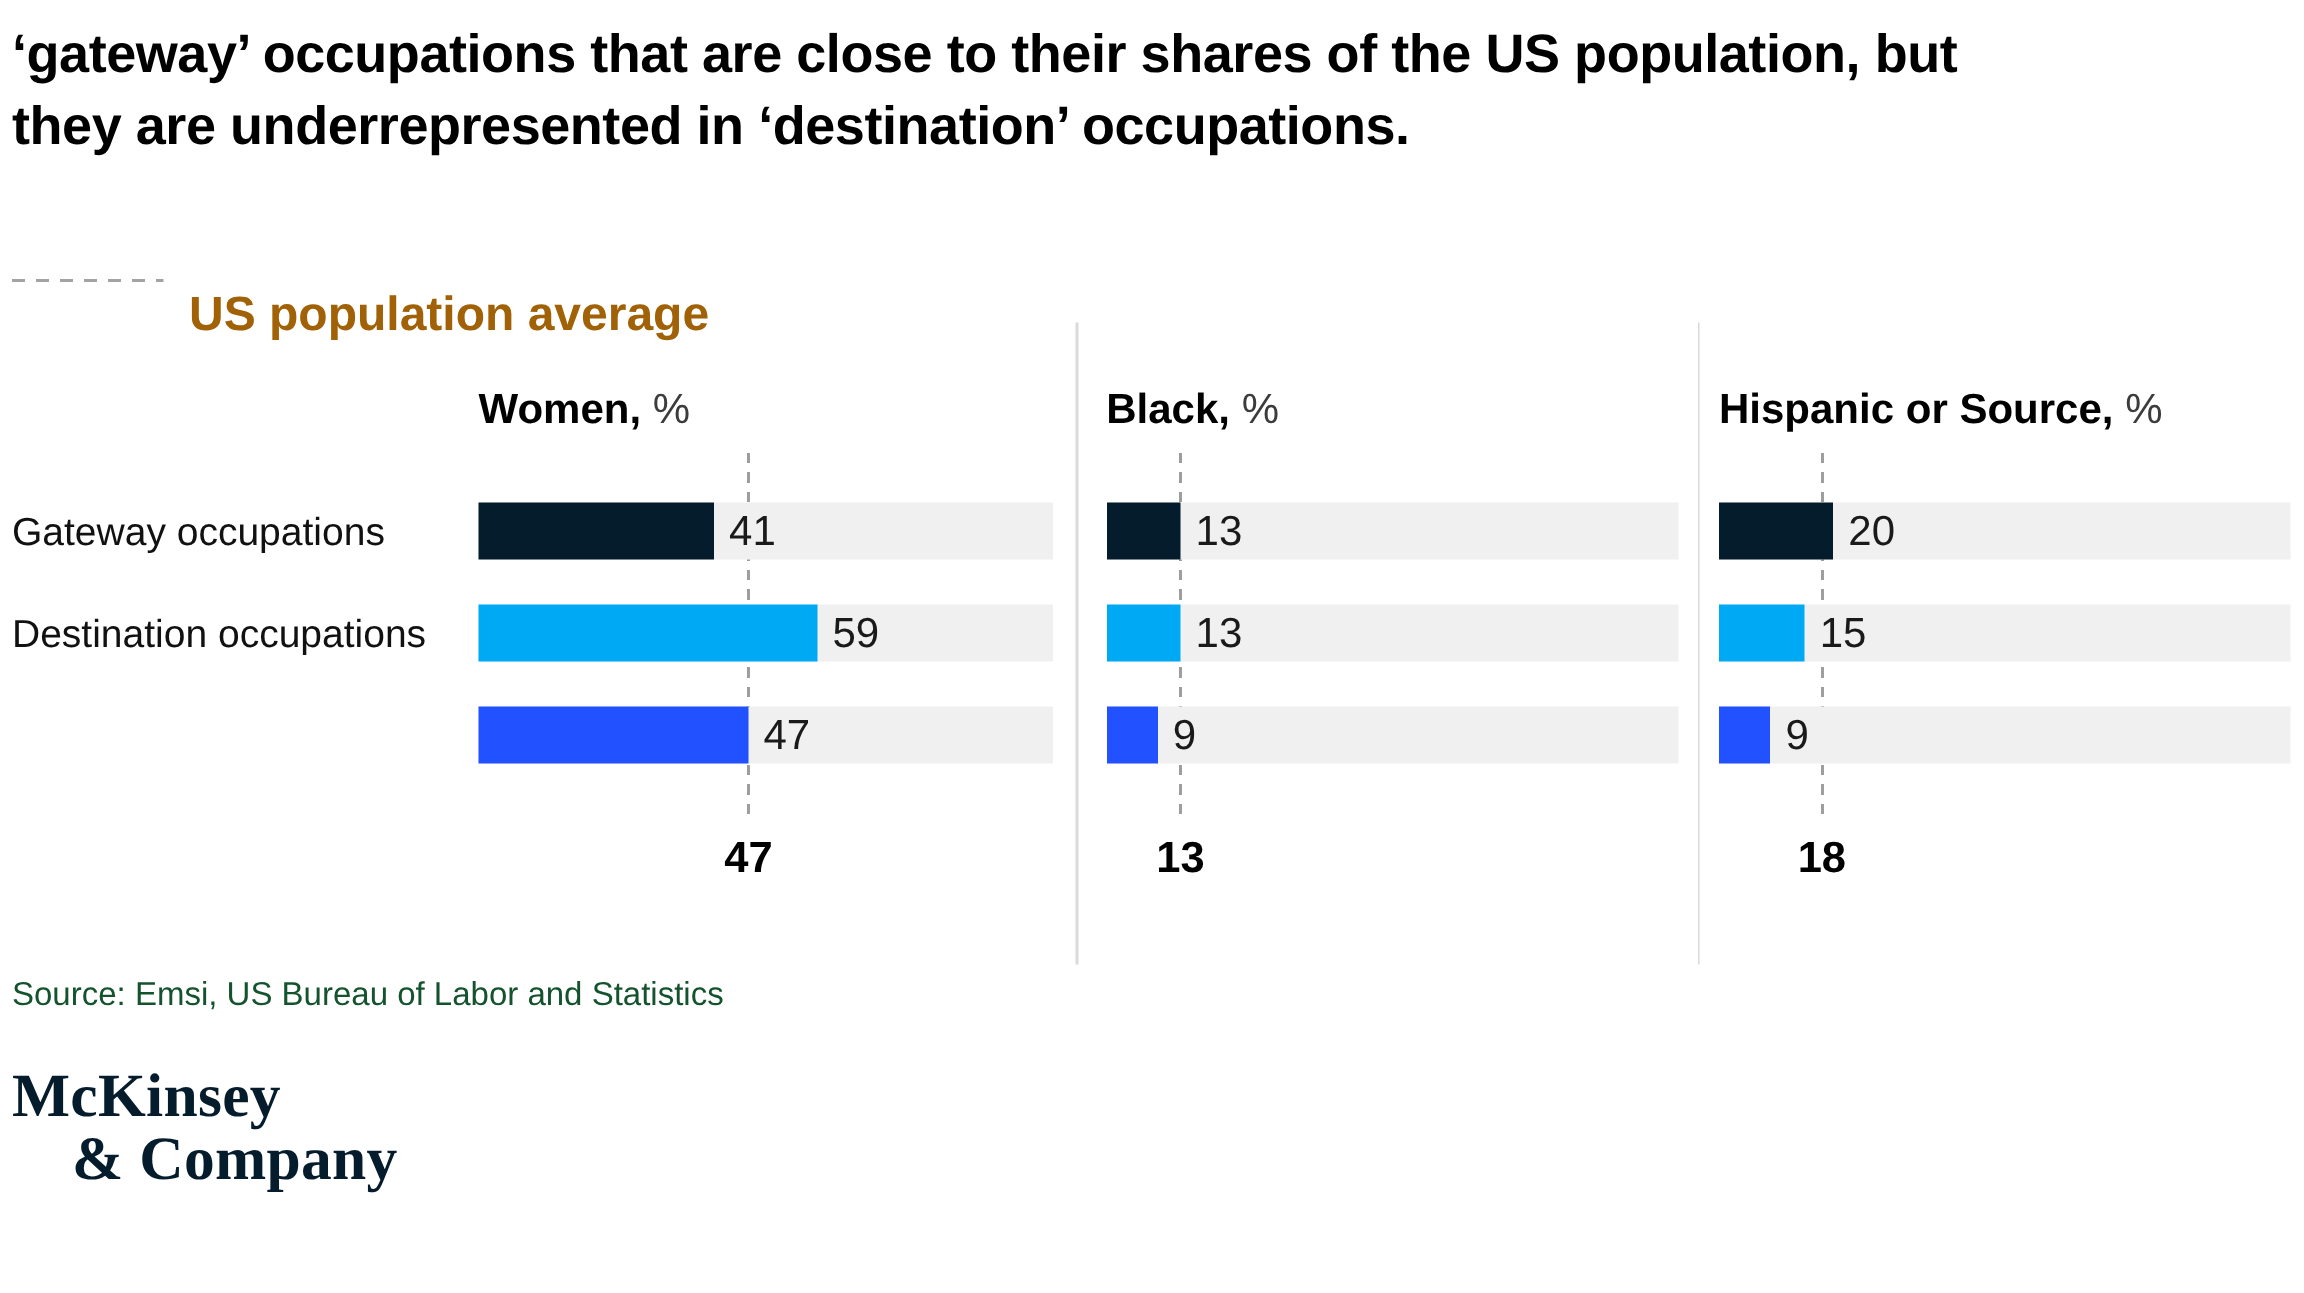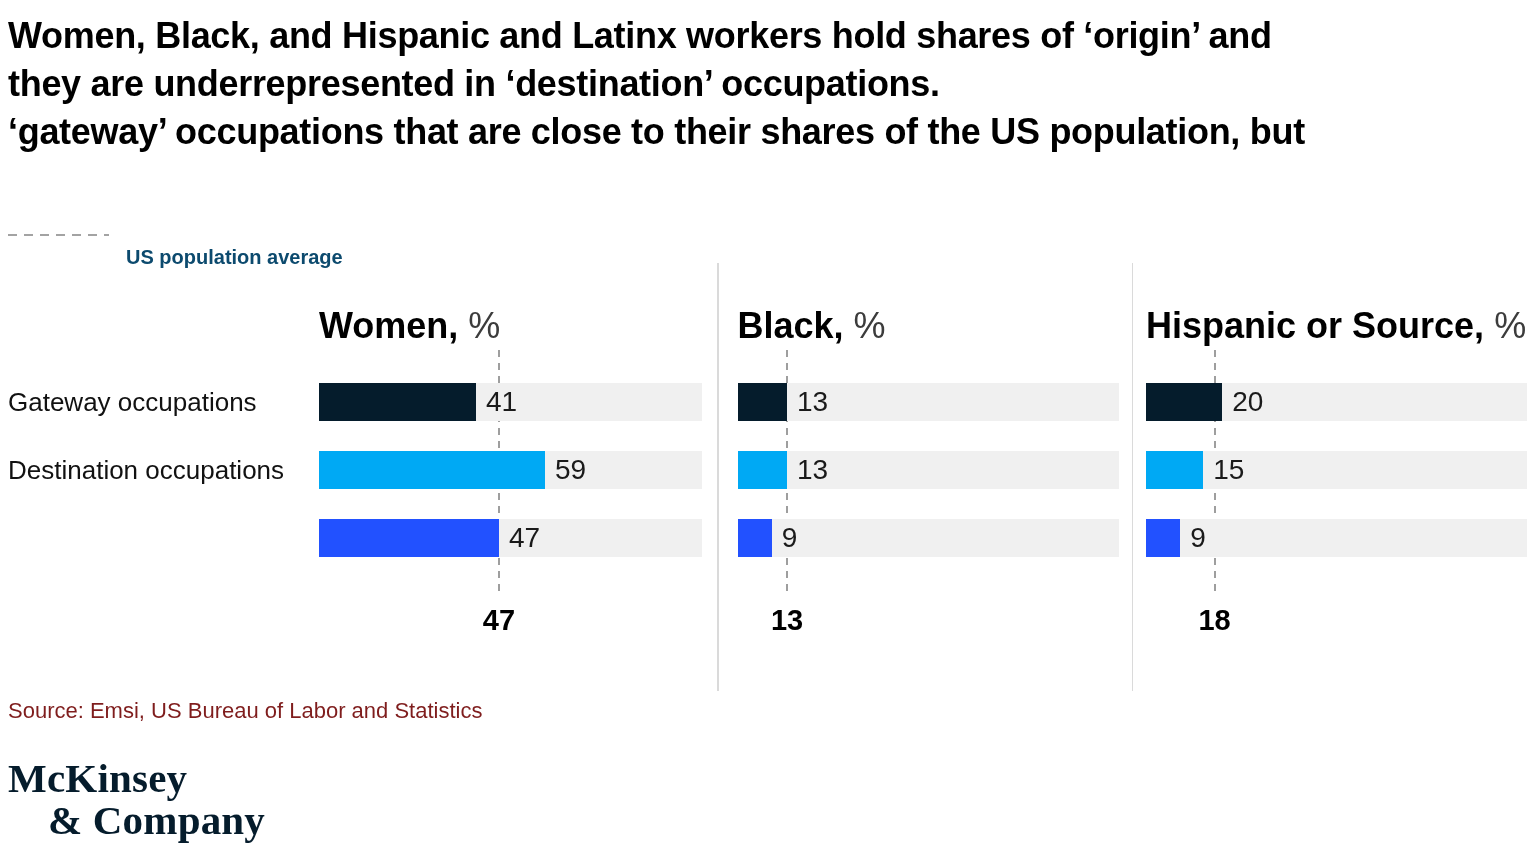--- a/index.html
+++ b/index.html
@@ -15,69 +15,68 @@
   .title { margin: 0; }
   .title-line {
     font-size: 36px; font-weight: bold; color: #000;
     line-height: 48px; letter-spacing: -0.3px; white-space: nowrap;
   }
   .legend { margin-top: 62px; display: flex; align-items: center; height: 34px; }
   .legend-dash {
     width: 101px; height: 2px; margin-right: 17px;
     background: repeating-linear-gradient(to right, #a3a3a3 0 9px, transparent 9px 16px);
   }
-  .legend-label { font-size: 20px; font-weight: bold; color: #0c4a6e; margin-top: 45px; }
+  .legend-label { font-size: 32px; font-weight: bold; color: #a16207; margin-top: 45px; }
 
   .chart { margin-top: 11px; display: flex; height: 428px; }
   .labels-col { width: 311px; position: relative; }
   .rows { position: absolute; top: 120px; left: 0; right: 0; }
   .row-label {
     height: 38px; margin-bottom: 30px;
     display: flex; align-items: center;
     font-size: 26px; color: #111;
   }
   .panel { position: relative; }
   .panel.p0 { width: 383px; }
   .panel.p1 { width: 381px; text-decoration: underline; }
   .panel.p2 { width: 381px; }
   .sep { width: 1.5px; background: #dadada; height: 428px; }
   .sep.s0 { margin-left: 15px; margin-right: 19px; }
   .sep.s1 { margin-left: 13px; margin-right: 13px; }
-  .panel-header { position: absolute; top: 42px; left: 0; font-size: 36px; white-space: nowrap; }
+  .panel-header { position: absolute; top: 42px; left: 0; font-size: 28px; white-space: nowrap; }
   .ph-bold { font-weight: bold; color: #000; }
   .ph-unit { font-weight: normal; color: #3c3c3c; }
   .track { position: relative; height: 38px; background: #f0f0f0; margin-bottom: 30px; }
   .bar { position: absolute; left: 0; top: 0; height: 100%; }
   .val {
     position: absolute; top: 0; line-height: 38px;
     font-size: 28px; color: #1a1a1a;
   }
   .popline {
     position: absolute; top: 87px; height: 246px; width: 2px;
     background: repeating-linear-gradient(to bottom, #9e9e9e 0 7px, transparent 7px 13px);
     transform: translateX(-1px);
   }
   .pop-label {
     position: absolute; top: 341px; transform: translateX(-50%);
     font-size: 29px; font-weight: bold; color: #000;
   }
-  .source { margin-top: 6px; font-size: 22px; line-height: 28px; color: #7f1d1d; }
+  .source { margin-top: 6px; font-size: 22px; line-height: 28px; color: #14532d; }
   .logo { margin-top: 32px; font-family: "Liberation Serif", "DejaVu Serif", serif; color: #051c2c; }
   .logo-line { font-size: 41px; line-height: 42px; font-weight: bold; letter-spacing: 0.2px; }
   .logo-line.l2 { padding-left: 40px; }
 </style>
 </head>
 <body>
 
 <div class="page">
 
   <div class="title">
-    <div class="title-line">Women, Black, and Hispanic and Latinx workers hold shares of ‘origin’ and</div>
+    <div class="title-line">‘gateway’ occupations that are close to their shares of the US population, but</div>
     <div class="title-line">they are underrepresented in ‘destination’ occupations.</div>
-    <div class="title-line">‘gateway’ occupations that are close to their shares of the US population, but</div>
   </div>
 
   <div class="legend">
     <div class="legend-dash"></div>
     <div class="legend-label">US population average</div>
   </div>
 
   <div class="chart">
 
     <div class="labels-col">

